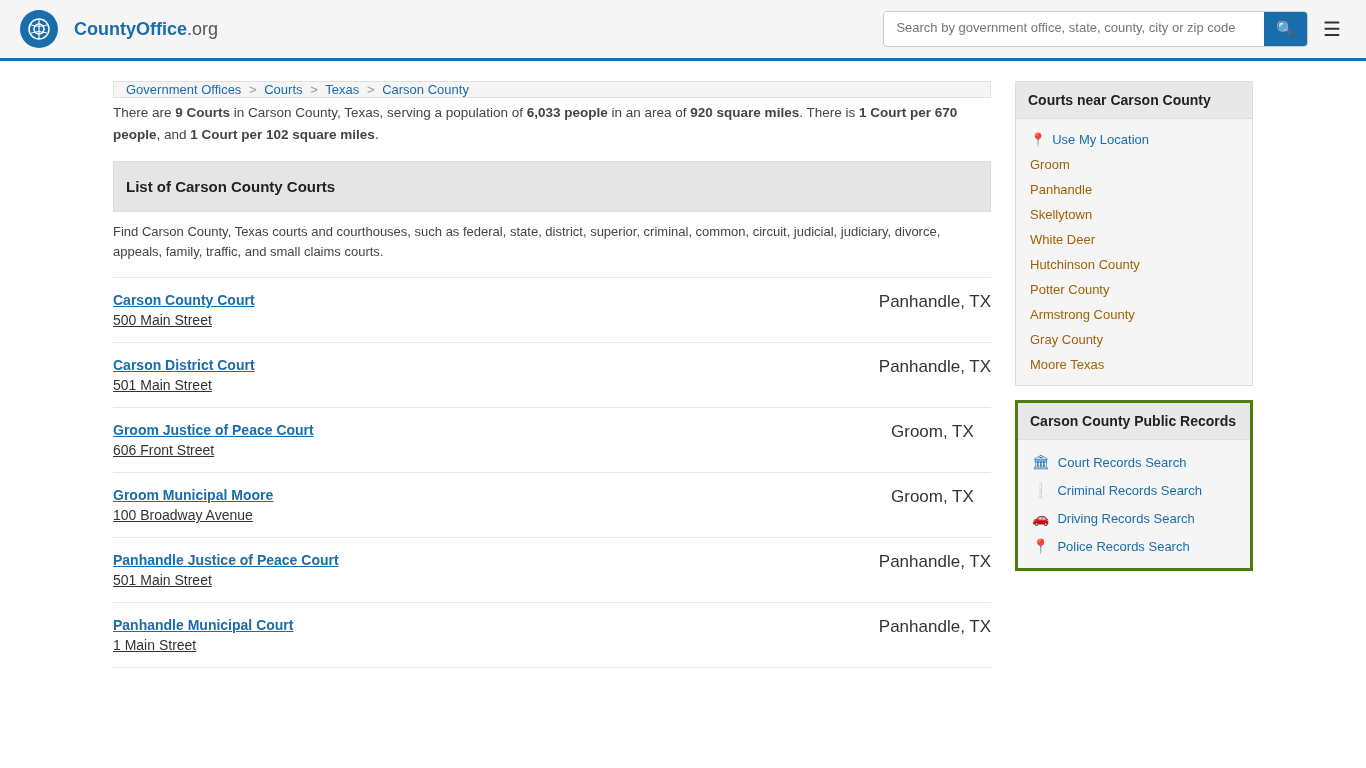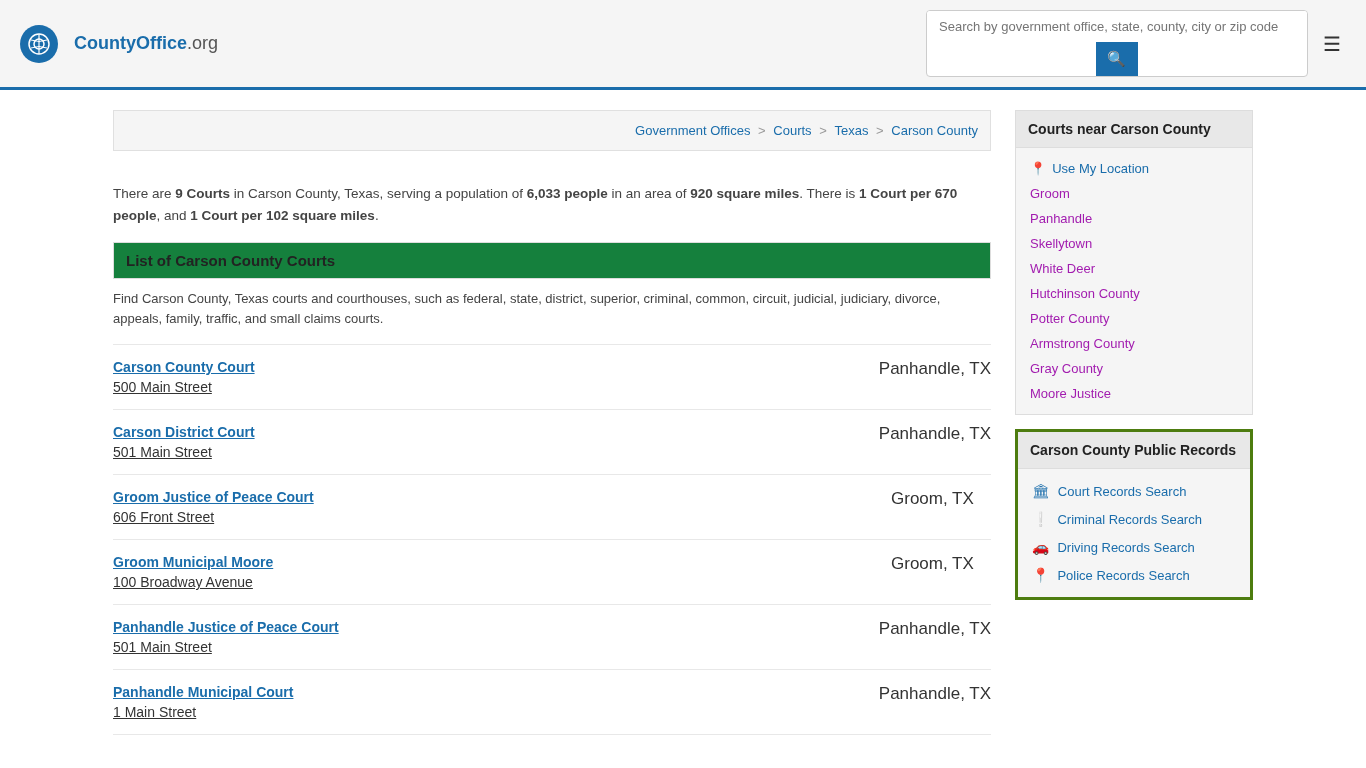--- a/index.html
+++ b/index.html
@@ -39,26 +39,25 @@
       color: #555;
       font-weight: normal;
     }
     .header-right {
       display: flex;
       align-items: center;
       gap: 10px;
     }
     .search-bar {
       display: flex;
-      align-items: center;
+      align-items: flex-start;
       border: 1px solid #ccc;
       border-radius: 4px;
       overflow: hidden;
       background: white;
-      flex-direction: column;
     }
     .search-bar input {
       border: none;
       outline: none;
       padding: 8px 12px;
       font-size: 13px;
       width: 380px;
       color: #999;
     }
     .search-btn {
@@ -101,25 +100,24 @@
     }
     .sidebar {
       width: 238px;
       flex-shrink: 0;
     }
 
     
     .breadcrumb {
       background: #f5f5f5;
       border: 1px solid #e0e0e0;
-      padding: 12px 12px;
+      padding: 0 12px;
       font-size: 13px;
       color: #555;
-      margin-bottom: 32px;
-      text-align: right;
+      margin-bottom: 4px;
     }
     .breadcrumb a {
       color: #1a6dab;
       text-decoration: none;
     }
     .breadcrumb span {
       margin: 0 4px;
       color: #999;
     }
 
@@ -132,23 +130,23 @@
     }
     .description strong, .description b {
       font-weight: bold;
     }
     .description p {
       margin-bottom: 8px;
     }
 
     
     .section-heading {
-      background: #15803d;
+      background: #e5e5e5;
       border: 1px solid #ddd;
-      padding: 9px 12px;
+      padding: 16px 12px;
       font-size: 15px;
       font-weight: bold;
       color: #222;
       margin: 16px 0 10px;
     }
 
     
     .sub-description {
       font-size: 13px;
       color: #444;
@@ -205,21 +203,21 @@
       color: #222;
       border-bottom: 1px solid #ddd;
     }
     .sidebar-links {
       padding: 8px 0;
     }
     .sidebar-link {
       display: block;
       padding: 5px 14px;
       font-size: 13px;
-      color: #a21caf;
+      color: #a16207;
       text-decoration: none;
       cursor: pointer;
     }
     .sidebar-link.location-link {
       display: flex;
       align-items: center;
       gap: 6px;
       color: #1a6dab;
     }
 
@@ -380,21 +378,21 @@
             <span>Use My Location</span>
           </a>
           <a class="sidebar-link">Groom</a>
           <a class="sidebar-link">Panhandle</a>
           <a class="sidebar-link">Skellytown</a>
           <a class="sidebar-link">White Deer</a>
           <a class="sidebar-link">Hutchinson County</a>
           <a class="sidebar-link">Potter County</a>
           <a class="sidebar-link">Armstrong County</a>
           <a class="sidebar-link">Gray County</a>
-          <a class="sidebar-link">Moore Justice</a>
+          <a class="sidebar-link">Moore Texas</a>
         </div>
       </div>
 
       <div class="sidebar-public-records">
         <div class="sidebar-public-title">Carson County Public Records</div>
         <div class="public-records-links">
           <a class="pr-link">
             <span class="pr-icon">🏛</span>
             <span>Court Records Search</span>
           </a>

